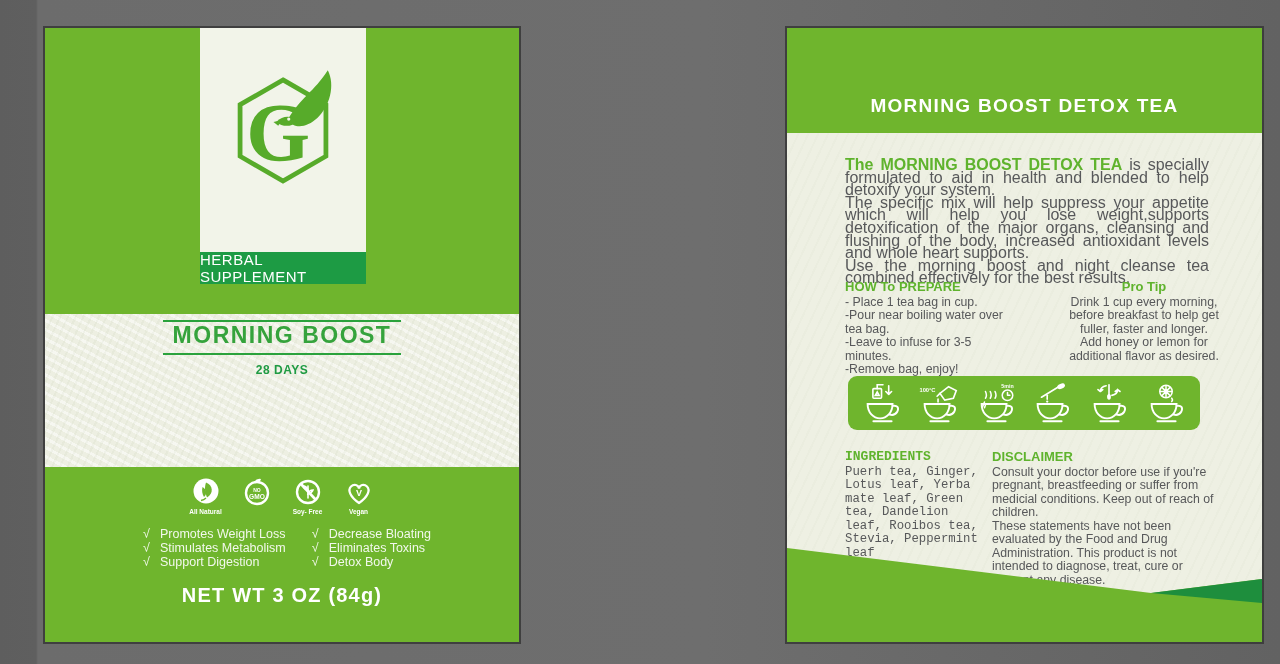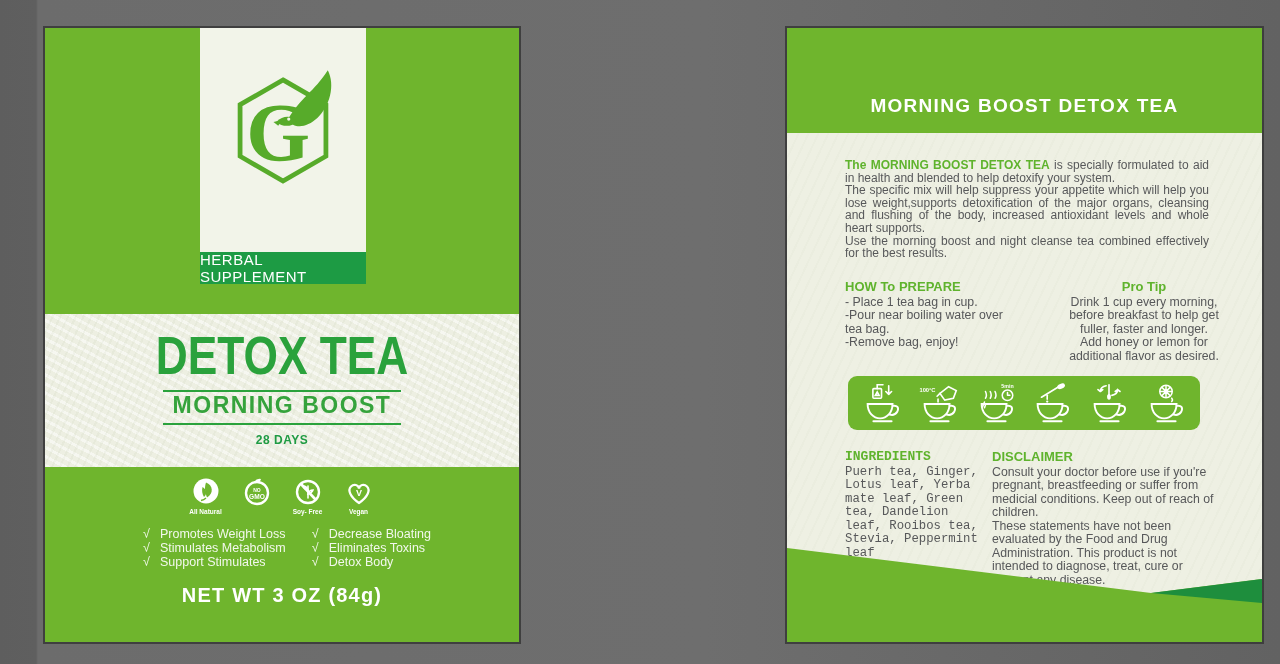--- a/index.html
+++ b/index.html
@@ -27,21 +27,21 @@
   .badge-label{margin-top:1px;font-size:6.5px;font-weight:bold;color:#fff;white-space:nowrap;}
   .benefits{position:absolute;left:98px;top:500px;display:flex;gap:26px;color:#f2f8ec;font-size:12.5px;line-height:13.8px;}
   .bitem{display:flex;gap:7px;}
   .chk{width:10px;}
   .netwt{position:absolute;left:0;top:556px;width:474px;text-align:center;color:#fff;font-weight:bold;font-size:20px;letter-spacing:1.2px;}
   
   .panel-right{left:787px;width:475px;background:#eef0e3;
     background-image:repeating-linear-gradient(115deg,rgba(130,150,100,.03) 0 2px,transparent 2px 9px);}
   .title-band{position:absolute;left:0;top:0;width:475px;height:105px;background:#6fb52d;display:flex;align-items:flex-end;justify-content:center;}
   .title-band .t{color:#fff;font-weight:bold;font-size:19px;letter-spacing:1.3px;padding-bottom:16px;}
-  .intro{position:absolute;left:58px;top:131px;width:364px;font-size:12px;line-height:12.6px;color:#57585a;text-align:justify;}
+  .intro{position:absolute;left:58px;top:131px;width:364px;font-size:16px;line-height:12.6px;color:#57585a;text-align:justify;}
   .intro p{margin:0;}
   .lead{color:#5fb32d;font-weight:bold;}
   .sec-h{color:#5fb32d;font-weight:bold;font-size:13px;margin:0 0 2px 0;}
   .col{position:absolute;font-size:12.3px;line-height:13.5px;color:#57585a;}
   .prepare-col{left:58px;top:252px;width:176px;}
   .protip-col{left:276px;top:252px;width:162px;text-align:center;}
   .strip{position:absolute;left:61px;top:348px;width:352px;height:54px;background:#6fb52d;border-radius:9px;display:flex;align-items:center;justify-content:space-evenly;}
   .ing-col{left:58px;top:422px;width:136px;font-family:Liberation Mono, monospace;}
   .dis-col{left:205px;top:422px;width:226px;}
   .dis-col p{margin:0;}
@@ -73,21 +73,20 @@
       <path d="M55 66 l9 -2 l-4 6 z" fill="#57ab2a"></path>
       <circle cx="71" cy="63" r="1.7" fill="#f2f4e9"></circle>
     </svg>
   </div>
 
   <div class="herbal-band">
     <span>HERBAL SUPPLEMENT</span>
   </div>
 
   <div class="cream-band">
-    <div><span class="detox-title">DETOX TEA</span></div>
     <div class="rule"></div>
     <div class="morning-sub">MORNING BOOST</div>
     <div class="rule rule2"></div>
     <div class="days">28 DAYS</div>
   </div>
 
   <div class="badges">
     <div class="badge">
       <svg width="32" height="30" viewBox="0 0 32 30">
         <circle cx="16" cy="14" r="12.5" fill="#fff"></circle>
@@ -132,21 +131,21 @@
       <div class="bitem">
           <span class="chk">√</span>
           <span>Promotes Weight Loss</span>
         </div>
       <div class="bitem">
           <span class="chk">√</span>
           <span>Stimulates Metabolism</span>
         </div>
       <div class="bitem">
           <span class="chk">√</span>
-          <span>Support Stimulates</span>
+          <span>Support Digestion</span>
         </div>
     </div>
     <div class="bcol">
       <div class="bitem">
           <span class="chk">√</span>
           <span>Decrease Bloating</span>
         </div>
       <div class="bitem">
           <span class="chk">√</span>
           <span>Eliminates Toxins</span>
@@ -170,20 +169,21 @@
   <div class="intro">
     <p><span class="lead">The MORNING BOOST DETOX TEA</span><span> is specially formulated to aid in health and blended to help detoxify your system.</span></p>
     <p>The specific mix will help suppress your appetite which will help you lose weight,supports detoxification of the major organs, cleansing and flushing of the body, increased antioxidant levels and whole heart supports.</p>
     <p>Use the morning boost and night cleanse tea combined effectively for the best results.</p>
   </div>
 
   <div class="col prepare-col">
     <div class="sec-h">HOW To PREPARE</div>
     <div>- Place 1 tea bag in cup.</div>
     <div>-Pour near boiling water over tea bag.</div>
+    <div>-Leave to infuse for 3-5 minutes.</div>
     <div>-Remove bag, enjoy!</div>
   </div>
 
   <div class="col protip-col">
     <div class="sec-h">Pro Tip</div>
     <div>Drink 1 cup every morning, before breakfast to help get fuller, faster and longer.</div>
     <div>Add honey or lemon for additional flavor as desired.</div>
   </div>
 
   <div class="strip">

